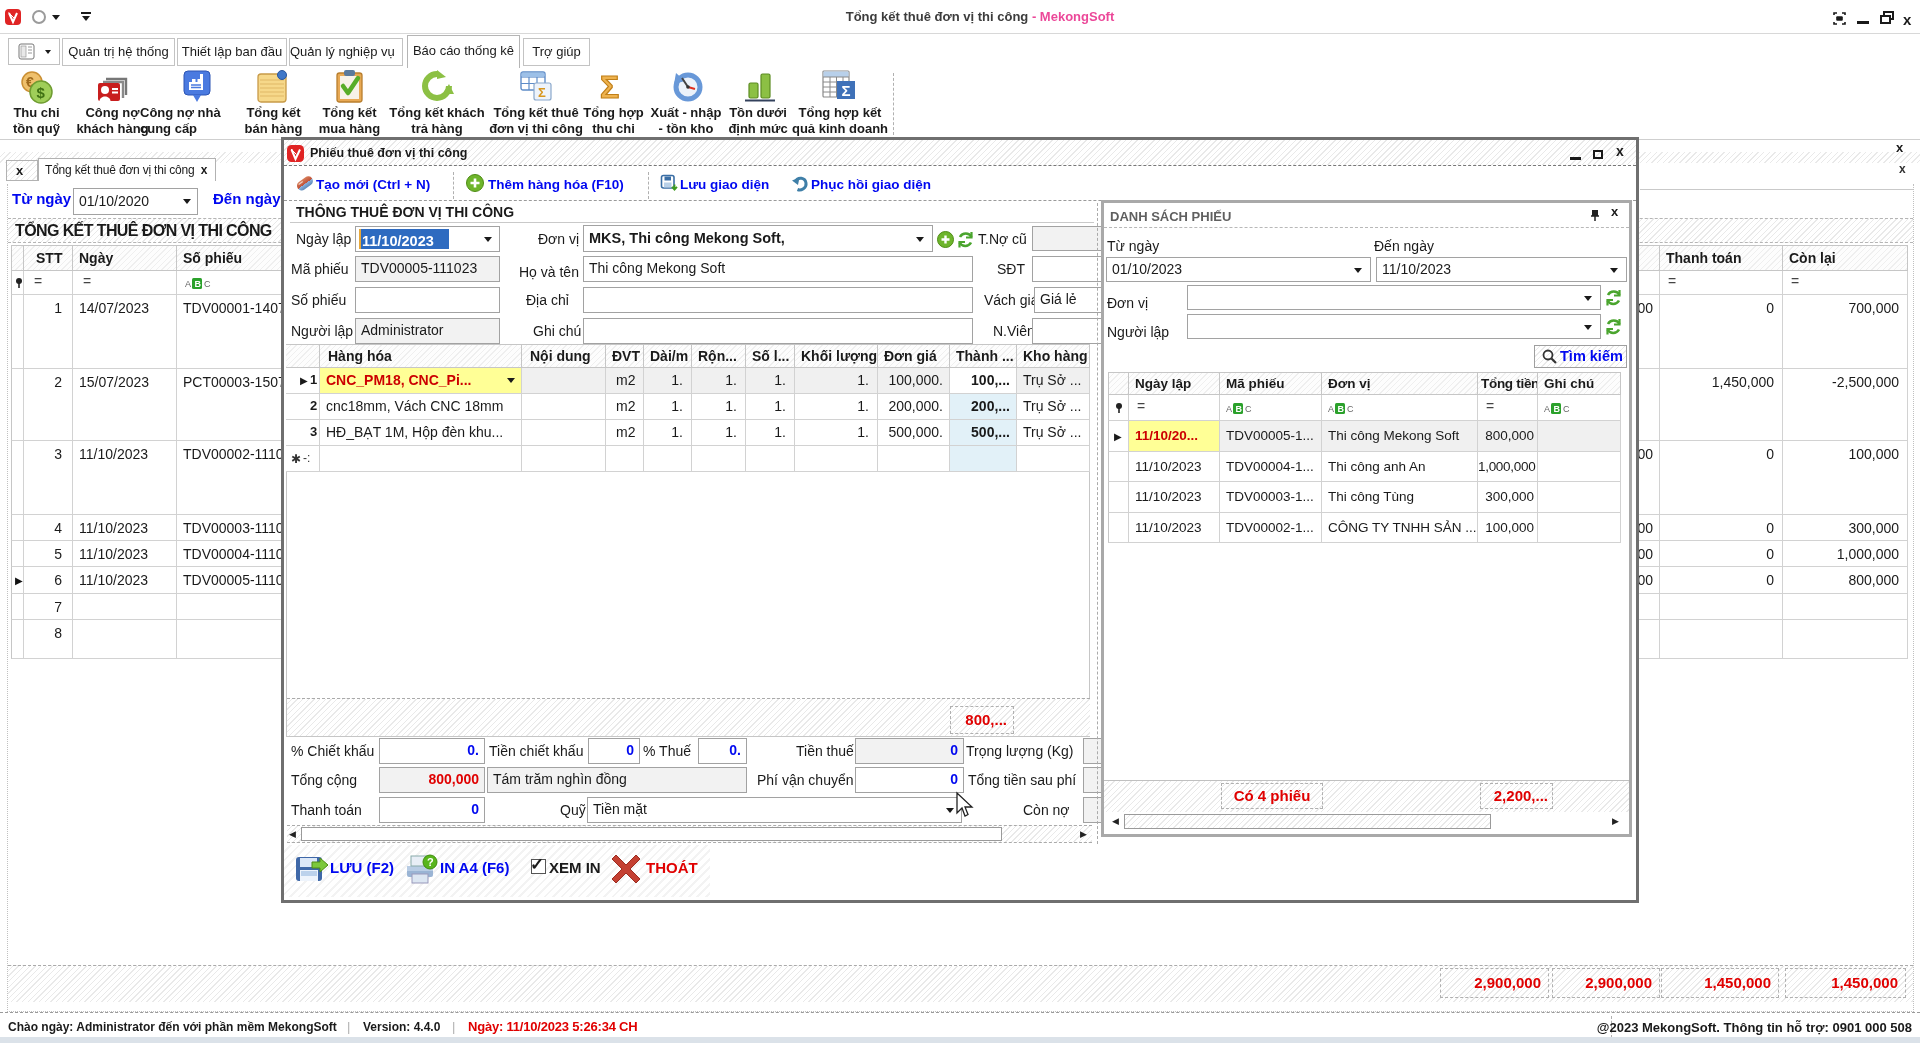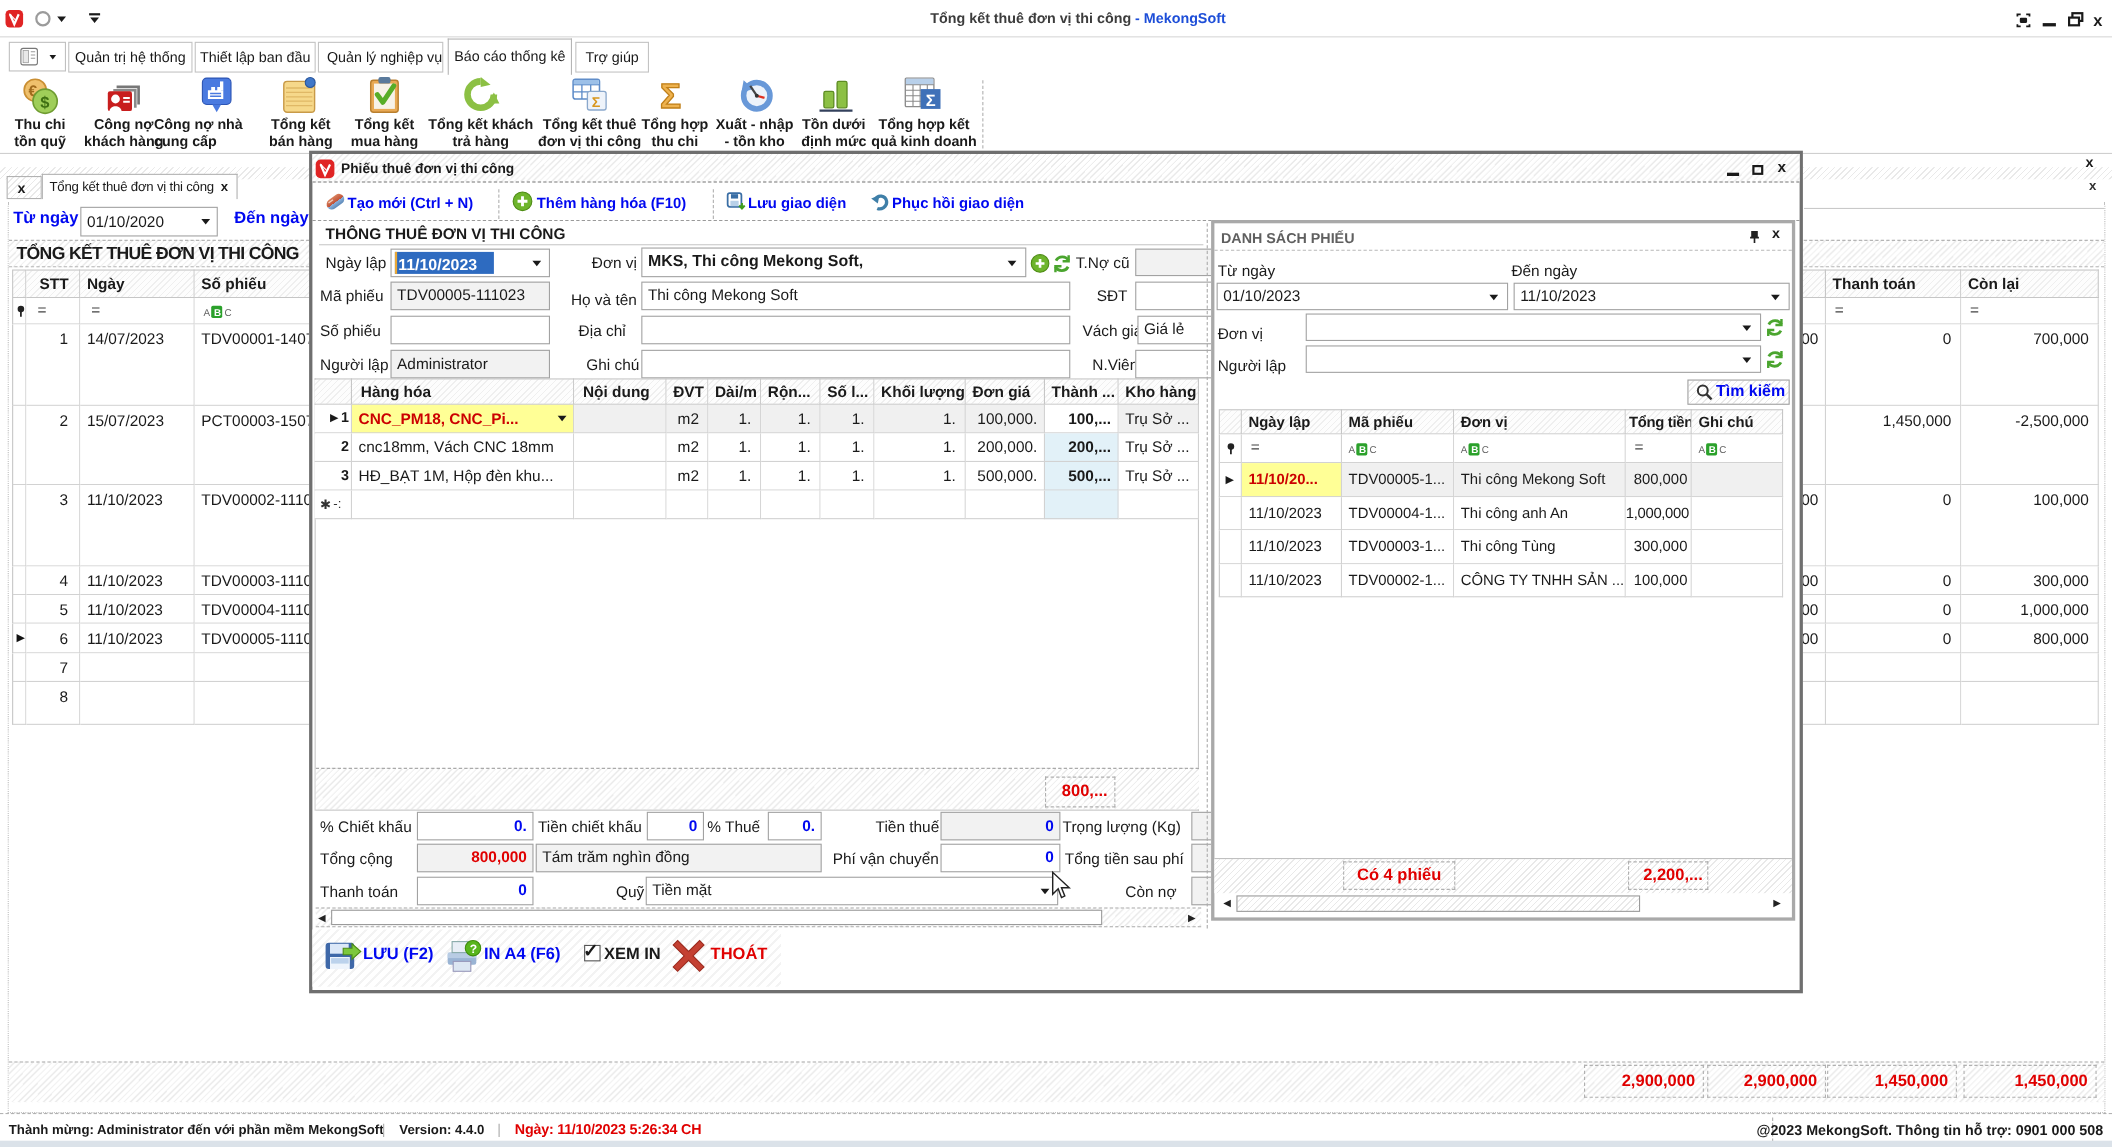--- a/index.html
+++ b/index.html
@@ -29,21 +29,21 @@
 <div class="ab" id="titlebar" style="left:0;top:0;width:1920px;height:33px;background:#fff">
 <svg class="ab" style="left:5px;top:9px" width="16" height="16">
       <rect x="0" y="0" width="16" height="16" rx="4" fill="#e02424"></rect>
       <path d="M4 4 L8 13 L12 4" stroke="#fff" stroke-width="2" fill="none"></path>
       <path d="M3.5 3.5 L9 9" stroke="#fff" stroke-width="1"></path>
     </svg>
 <div class="ab" style="left:32px;top:10px;width:14px;height:14px;border:2px solid #9b9b9b;border-radius:50%"></div>
 <div class="arr" style="left:52px;top:15px"></div>
 <div class="ab" style="left:81px;top:12px;width:10px;height:2px;background:#1a1a1a"></div>
 <div class="arr" style="left:82px;top:16px;border-top-color:#1a1a1a"></div>
-<div class="ab b" style="left:40px;top:9px;width:1880px;text-align:center;font-size:13px;color:#3c3c3c">Tổng kết thuê đơn vị thi công <span style="color:#1d4ed8">- MekongSoft</span></div>
+<div class="ab b" style="left:40px;top:9px;width:1880px;text-align:center;font-size:13px;color:#3c3c3c">Tổng kết thuê đơn vị thi công <span style="color:#ec4899">- MekongSoft</span></div>
 <svg class="ab" style="left:1833px;top:12px" width="13" height="13">
       <path d="M1 3 V1 H4 M9 1 H12 V3 M12 10 V12 H9 M4 12 H1 V10" stroke="#1a1a1a" stroke-width="1.6" fill="none"></path>
       <rect x="3.2" y="4.2" width="6.6" height="4.6" fill="#1a1a1a" rx="1"></rect>
     </svg>
 <div class="ab" style="left:1857px;top:21px;width:12px;height:3px;background:#1a1a1a"></div>
 <svg class="ab" style="left:1880px;top:11px" width="14" height="14">
       <rect x="4" y="1" width="9" height="7" fill="none" stroke="#1a1a1a" stroke-width="2"></rect>
       <rect x="1" y="5" width="9" height="7" fill="#fff" stroke="#1a1a1a" stroke-width="2"></rect>
     </svg>
 <div class="ab b" style="left:1903px;top:11px;font-size:15px;color:#1a1a1a">x</div>
@@ -53,21 +53,21 @@
 <div class="ab" style="left:8px;top:4px;width:52px;height:27px;border:1px solid #c0c0c0;background:#fff">
 <svg class="ab" style="left:10px;top:5px" width="18" height="16">
         <rect x="0" y="0" width="15" height="15" rx="2" fill="#fff" stroke="#777"></rect>
         <rect x="2" y="2" width="5" height="11" fill="#e8e8e8" stroke="#999" stroke-width=".7"></rect>
         <path d="M9 3h4M9 6h4M9 9h4" stroke="#999" stroke-width="1"></path>
       </svg>
 <div class="arr" style="left:36px;top:11px;border-top-width:4px;border-left-width:3.5px;border-right-width:3.5px"></div>
 </div>
 <div class="ab" style="left:62px;top:4px;width:113px;height:28px;border:1px solid #c3c3c3;background:#fff;text-align:center;font-size:13px;line-height:26px">Quản trị hệ thống</div>
 <div class="ab" style="left:177px;top:4px;width:110px;height:28px;border:1px solid #c3c3c3;background:#fff;text-align:center;font-size:13px;line-height:26px">Thiết lập ban đầu</div>
-<div class="ab" style="left:289px;top:4px;width:114px;height:28px;border:1px solid #c3c3c3;background:#fff;text-align:right;font-size:13px;line-height:26px">Quản lý nghiệp vụ</div>
+<div class="ab" style="left:289px;top:4px;width:114px;height:28px;border:1px solid #c3c3c3;background:#fff;text-align:left;font-size:13px;line-height:26px">Quản lý nghiệp vụ</div>
 <div class="ab" style="left:407px;top:1px;width:113px;height:35px;border:1px solid #b5b5b5;border-bottom:none;background:#fff;text-align:center;font-size:13px;line-height:30px">Báo cáo thống kê</div>
 <div class="ab" style="left:523px;top:4px;width:67px;height:28px;border:1px solid #c3c3c3;background:#fff;text-align:center;font-size:13px;line-height:26px">Trợ giúp</div>
 </div>
 
 <div class="ab" id="toolbar" style="left:0;top:68px;width:1920px;height:72px;background:#fff;border-bottom:1px solid #cfcfcf">
 <div class="vsep" style="left:893px;top:5px;height:62px"></div>
 
 <svg style="left:20px;top:3px" width="34" height="34">
       <circle cx="12" cy="11" r="10" fill="#efc06c" stroke="#ca8f33" stroke-width="1.5"></circle>
       <text x="6" y="16" font-size="14" font-weight="bold" fill="#a06a1c" font-family="Liberation Sans">€</text>
@@ -282,21 +282,21 @@
 
 <div class="ab hatch" style="left:8px;top:781px;width:1905px;height:37px;border-top:1px dashed #aaa"></div>
 <div class="ab num b red" style="left:1440px;top:784px;width:109px;height:30px;border:1px dashed #b0b0b0;font-size:15px;line-height:28px;padding-right:7px">2,900,000</div>
 <div class="ab num b red" style="left:1552px;top:784px;width:108px;height:30px;border:1px dashed #b0b0b0;font-size:15px;line-height:28px;padding-right:7px">2,900,000</div>
 <div class="ab num b red" style="left:1661px;top:784px;width:118px;height:30px;border:1px dashed #b0b0b0;font-size:15px;line-height:28px;padding-right:7px">1,450,000</div>
 <div class="ab num b red" style="left:1785px;top:784px;width:121px;height:30px;border:1px dashed #b0b0b0;font-size:15px;line-height:28px;padding-right:7px">1,450,000</div>
 <div class="hsep" style="left:0;top:828px;width:1920px"></div>
 </div>
 
 <div class="ab" id="statusbar" style="left:0;top:1013px;width:1920px;height:30px;background:#fff">
-<div class="ab b" style="left:8px;top:7px;font-size:12px">Thành mừng: Administrator đến với phần mềm MekongSoft</div>
+<div class="ab b" style="left:8px;top:7px;font-size:12px">Chào ngày: Administrator đến với phần mềm MekongSoft</div>
 <div class="ab" style="left:347px;top:6px;font-size:13px;color:#b0b0b0">|</div>
 <div class="ab b" style="left:363px;top:7px;font-size:12px">Version: 4.4.0</div>
 <div class="ab" style="left:452px;top:6px;font-size:13px;color:#b0b0b0">|</div>
 <div class="ab b red" style="left:468px;top:6px;font-size:13px;letter-spacing:-0.2px">Ngày: 11/10/2023 5:26:34 CH</div>
 <div class="vsep" style="left:1611px;top:3px;height:22px"></div>
 <div class="ab b" style="left:1200px;top:7px;width:712px;text-align:right;font-size:13px">@2023 MekongSoft. Thông tin hỗ trợ: 0901 000 508</div>
 <div class="ab" style="left:0;top:24px;width:1920px;height:6px;background:#dbe2e9"></div>
 </div>
 
 <div class="ab" id="dialog" style="left:281px;top:137px;width:1358px;height:766px;background:#fff;border:3px solid #6f6f6f">

